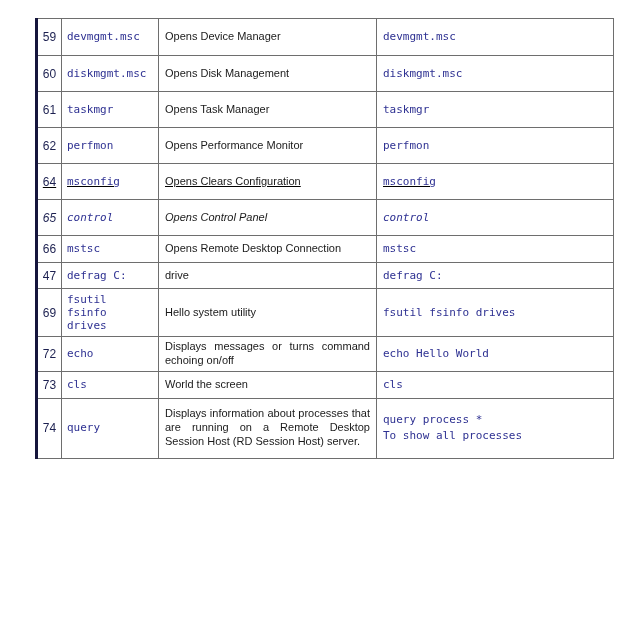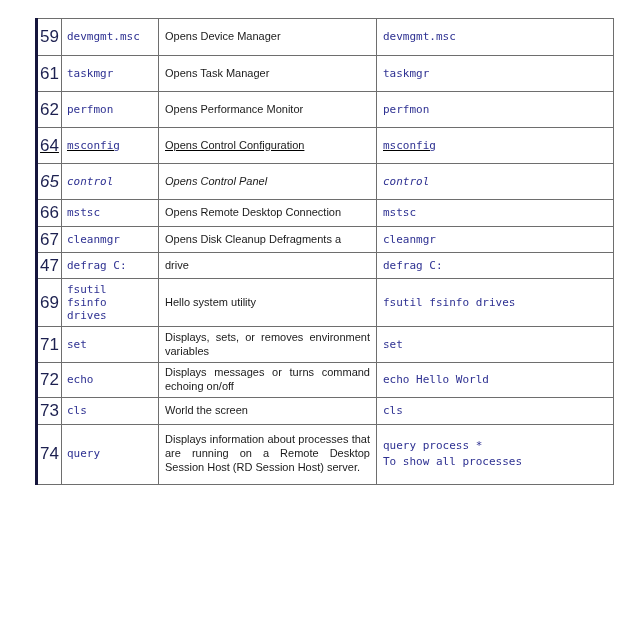--- a/index.html
+++ b/index.html
@@ -25,21 +25,21 @@
     border:1px solid var(--grid);
     border-left:3px solid var(--accent);
   }
   .cmd-table td{
     border:1px solid var(--grid);
     vertical-align:middle;
     overflow:hidden;
   }
   .cell-num{
     text-align:center;
-    font-size:17px;
+    font-size:12px;
     color:var(--numc);
     padding:2px 1px;
   }
   .cell-cmd{
     font-family:"DejaVu Sans Mono", monospace;
     font-size:11px;
     color:var(--cmdc);
     padding:3px 3px 3px 5px;
     white-space:pre-line;
     line-height:1.2;
@@ -73,74 +73,68 @@
       <col style="width:237px">
     </colgroup>
     <tbody>
         <tr style="height: 37px;">
           <td class="cell-num">59</td>
           <td class="cell-cmd">devmgmt.msc</td>
           <td class="cell-desc">Opens Device Manager</td>
           <td class="cell-ex">devmgmt.msc</td>
         </tr>
         <tr style="height: 36px;">
+          <td class="cell-num">60</td>
+          <td class="cell-cmd">diskmgmt.msc</td>
+          <td class="cell-desc">Opens Disk Management</td>
+          <td class="cell-ex">diskmgmt.msc</td>
+        </tr>
+        <tr style="height: 36px;">
           <td class="cell-num">61</td>
           <td class="cell-cmd">taskmgr</td>
           <td class="cell-desc">Opens Task Manager</td>
           <td class="cell-ex">taskmgr</td>
         </tr>
         <tr style="height: 36px;">
           <td class="cell-num">62</td>
           <td class="cell-cmd">perfmon</td>
           <td class="cell-desc">Opens Performance Monitor</td>
           <td class="cell-ex">perfmon</td>
         </tr>
         <tr style="height: 36px; text-decoration: underline;">
           <td class="cell-num">64</td>
           <td class="cell-cmd">msconfig</td>
-          <td class="cell-desc">Opens Control Configuration</td>
+          <td class="cell-desc">Opens Clears Configuration</td>
           <td class="cell-ex">msconfig</td>
         </tr>
         <tr style="height: 36px; font-style: italic;">
           <td class="cell-num">65</td>
           <td class="cell-cmd">control</td>
           <td class="cell-desc">Opens Control Panel</td>
           <td class="cell-ex">control</td>
         </tr>
         <tr style="height: 27px;">
           <td class="cell-num">66</td>
           <td class="cell-cmd">mstsc</td>
           <td class="cell-desc">Opens Remote Desktop Connection</td>
           <td class="cell-ex">mstsc</td>
         </tr>
         <tr style="height: 26px;">
-          <td class="cell-num">67</td>
-          <td class="cell-cmd">cleanmgr</td>
-          <td class="cell-desc">Opens Disk Cleanup Defragments a</td>
-          <td class="cell-ex">cleanmgr</td>
-        </tr>
-        <tr style="height: 26px;">
           <td class="cell-num">47</td>
           <td class="cell-cmd">defrag C:</td>
           <td class="cell-desc">drive</td>
           <td class="cell-ex">defrag C:</td>
         </tr>
         <tr style="height: 48px;">
           <td class="cell-num">69</td>
           <td class="cell-cmd">fsutil
 fsinfo
 drives</td>
           <td class="cell-desc">Hello system utility</td>
           <td class="cell-ex">fsutil fsinfo drives</td>
-        </tr>
-        <tr style="height: 36px;">
-          <td class="cell-num">71</td>
-          <td class="cell-cmd">set</td>
-          <td class="cell-desc">Displays, sets, or removes environment variables</td>
-          <td class="cell-ex">set</td>
         </tr>
         <tr style="height: 34px;">
           <td class="cell-num">72</td>
           <td class="cell-cmd">echo</td>
           <td class="cell-desc">Displays messages or turns command echoing on/off</td>
           <td class="cell-ex">echo Hello World</td>
         </tr>
         <tr style="height: 27px;">
           <td class="cell-num">73</td>
           <td class="cell-cmd">cls</td>

